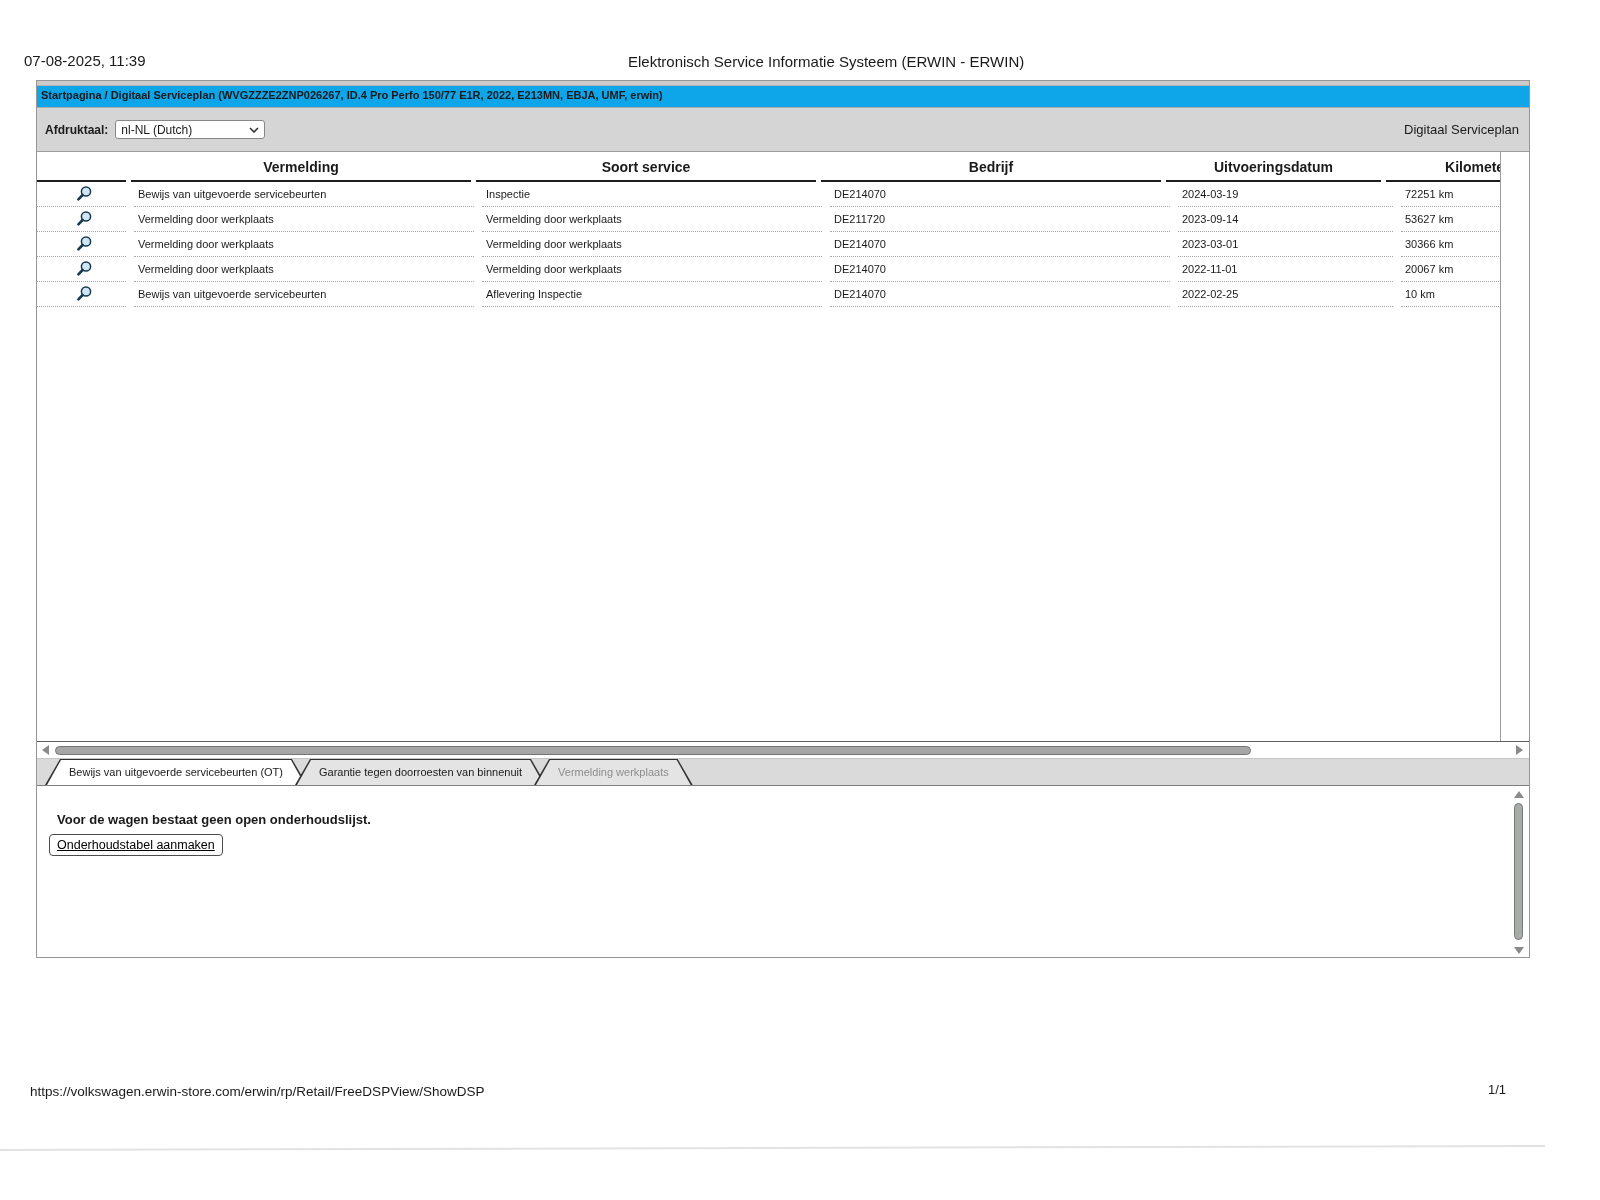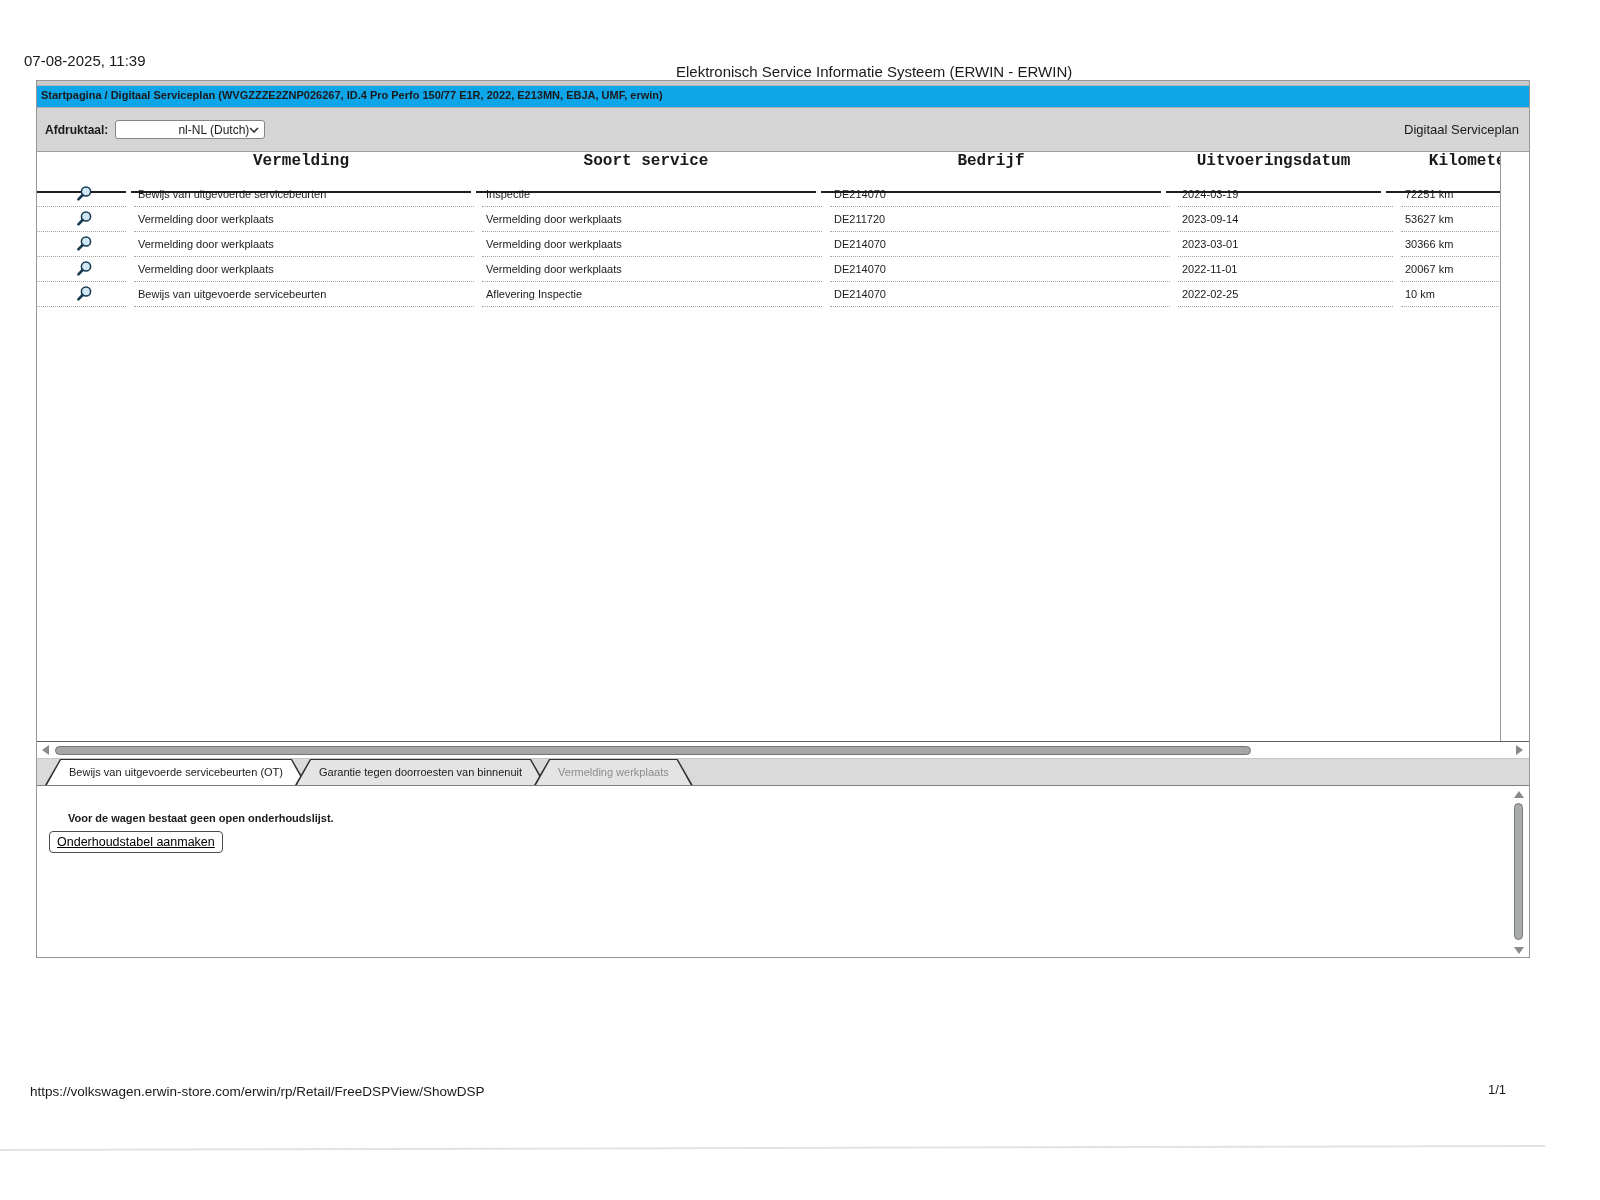--- a/index.html
+++ b/index.html
@@ -3,49 +3,49 @@
 <meta charset="utf-8">
 <style>
   * { box-sizing: border-box; }
   html,body { margin:0; padding:0; }
   body {
     width:1600px; height:1200px; position:relative; background:#ffffff;
     font-family:"Liberation Sans", sans-serif; color:#1a1a1a; overflow:hidden;
   }
   
   .print-date { position:absolute; left:24px; top:52px; font-size:15px; }
-  .print-title { position:absolute; left:676px; top:53px; font-size:15px;margin-top:10px; }
+  .print-title { position:absolute; left:628px; top:53px; font-size:15px; }
   
   .frame {
     position:absolute; left:36px; top:80px; width:1494px; height:878px;
     border:1px solid #969696; background:#fff; display:flex; flex-direction:column;
   }
   .frame-topstrip { height:5px; background:#cbcbcb; border-bottom:1px solid #b5b5b5; }
   .breadcrumb-row { height:21px; background:#0ea5e9; padding:3px 4px 0 4px;
     font-size:11px; font-weight:bold; white-space:nowrap; overflow:hidden; }
   .toolbar { height:45px; background:#d5d5d5; border-top:1px solid #ababab;
     border-bottom:1px solid #9d9d9d; display:flex; align-items:center; padding:0 8px; }
   .toolbar-label { font-size:12px; font-weight:bold; margin-right:7px; }
   .fake-select { width:150px; height:19px; background:#fff; border:1px solid #868686;
     border-radius:3px; font-size:12px; padding:0 5px; display:flex;
-    align-items:center; justify-content:flex-end; cursor:default; }
+    align-items:center; justify-content:space-between; cursor:default; }
   .toolbar-spacer { flex:1; }
   .pane-title { font-size:13px; margin-right:2px; }
   .delivery-row { height:20px; background:#fff; padding:4px 0 0 5px;
     font-size:11px; font-weight:bold; }
   
   .table-area { position:relative; height:590px; border-bottom:1px solid #5e5e5e;
     overflow:hidden; }
   .table-clip { width:1464px; overflow:hidden; border-right:1px solid #9b9b9b;
     min-height:100%; }
   .trow, .thead-row { display:grid;
     grid-template-columns:89px 340px 340px 340px 215px 220px; column-gap:5px; }
   .thead-row { height:30px; align-items:end; }
-  .thead-cell { font-size:16px; font-weight:bold; text-align:center;
-    padding-bottom:21px; border-bottom:2px solid #1d1d1d; white-space:nowrap;font-family:Liberation Mono, monospace; }
+  .thead-cell { font-size:14px; font-weight:bold; text-align:center;
+    padding-bottom:5px; border-bottom:2px solid #1d1d1d; white-space:nowrap; }
   .trow { height:25px; align-items:center;gap:8px; }
   .tcell { font-size:11px; padding-left:4px; white-space:nowrap; overflow:hidden;
     border-bottom:1px dotted #a5a5a5; height:100%; display:flex; align-items:center; }
   .c-icon { display:flex; align-items:center; justify-content:center; }
   .magbtn { border:none; background:transparent; padding:0; margin:0; cursor:pointer;
     line-height:0; }
   
   .hscroll-row { height:16px; position:relative; display:flex; align-items:center;
     padding-left:5px; background:#fff; }
   .arrow { width:0; height:0; border-style:solid; display:inline-block; }
@@ -61,21 +61,21 @@
     padding:0 24px; margin-right:-12px; cursor:pointer; }
   .tab::before { content:""; position:absolute; inset:0; background:#2f2f2f;
     clip-path:polygon(15px 0, calc(100% - 15px) 0, 100% 100%, 0 100%); }
   .tab::after { content:""; position:absolute; inset:1px 2px 0 2px; background:#e4e4e4;
     clip-path:polygon(14px 0, calc(100% - 14px) 0, 100% 100%, 0 100%); }
   .tab.active::after { background:#ffffff; }
   .tab .tab-label { position:relative; z-index:1; font-size:11px; white-space:nowrap; }
   .tab.disabled .tab-label { color:#8d8d8d; }
   
   .panel { position:relative; flex:1; background:#fff; border-top:1px solid #7e7e7e; }
-  .panel-message { margin:26px 0 0 31px; font-size:11px; font-weight:bold; }
+  .panel-message { margin:26px 0 0 20px; font-size:13px; font-weight:bold; }
   .panel-button { margin:7px 0 0 12px; display:inline-block; background:#fff;
     border:1px solid #4c4c4c; border-radius:4px; padding:3px 7px; font-size:12.5px;
     font-family:"Liberation Sans", sans-serif; cursor:pointer;text-decoration:underline; }
   .vscroll { position:absolute; right:2px; top:3px; bottom:3px; width:15px; }
   .arrow-up { border-width:0 5px 7px 5px; border-color:transparent transparent #8a8a8a transparent;
     position:absolute; top:2px; left:2px; }
   .arrow-down { border-width:7px 5px 0 5px; border-color:#8a8a8a transparent transparent transparent;
     position:absolute; bottom:0; left:2px; }
   .vthumb { position:absolute; left:2px; top:14px; bottom:14px; width:9px;
     background:#a7aca9; border:1px solid #757a77; border-radius:5px; }

